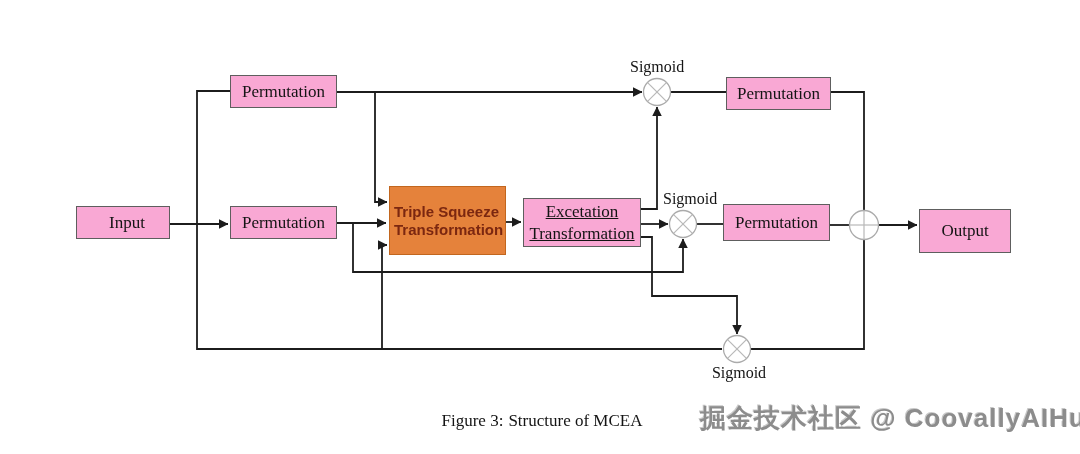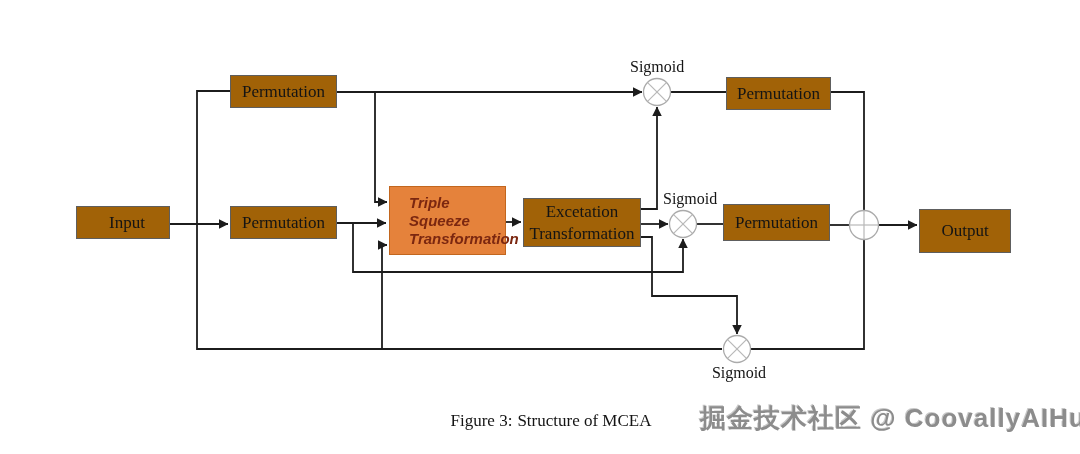--- a/index.html
+++ b/index.html
@@ -12,38 +12,38 @@
     position:relative; width:1080px; height:454px;
     background:var(--background); overflow:hidden;
     font-family:"Liberation Serif","DejaVu Serif",serif; color:var(--text);
   }
   #wires{position:absolute;left:0;top:0;width:1080px;height:454px;}
   .flow{fill:none;stroke:var(--line);stroke-width:1.8px;}
   .node-circle{fill:#fff;stroke:var(--node-stroke);stroke-width:1.3px;}
   .node-glyph{stroke:var(--node-cross);stroke-width:1.2px;}
   .box{
     position:absolute; box-sizing:border-box;
-    background:#a16207; border:1.4px solid var(--box-border);
+    background:#f9a8d4; border:1.4px solid var(--box-border);
     display:flex; align-items:center; justify-content:center; flex-direction:column;
     font-size:17px; line-height:20px; text-align:center;
   }
-  .box.two-line{font-size:17px; line-height:22px;}
+  .box.two-line{font-size:17px; line-height:22px;text-decoration:underline;}
   .box.tst{
     background:var(--accent-orange); border:1.4px solid var(--orange-border);
     color:var(--orange-text);
     font-family:"Liberation Sans","DejaVu Sans",sans-serif;
     font-size:15px; font-weight:600; line-height:18px;
-    align-items:flex-start; padding-left:19px; text-align:left;font-style:italic;
+    align-items:flex-start; padding-left:4px; text-align:left;
   }
   .sigmoid-label{
     position:absolute; font-size:16px; text-align:center; white-space:nowrap;
   }
   .caption{
     position:absolute; left:436px; top:411px; width:212px; text-align:center;
-    font-size:17px; white-space:nowrap;margin-left:9px;
+    font-size:17px; white-space:nowrap;
   }
   .caption .cap-text{margin-left:5px;}
   .watermark{
     position:absolute; left:700px; top:401px; white-space:nowrap;
     font-family:"Liberation Sans","DejaVu Sans",sans-serif;
     font-size:26px; font-weight:bold; letter-spacing:1px;
     color:var(--watermark);
     text-shadow:2px 2px 1px rgba(255,255,255,0.95), -1px -1px 0 rgba(96,96,96,0.35);
   }
 </style>

